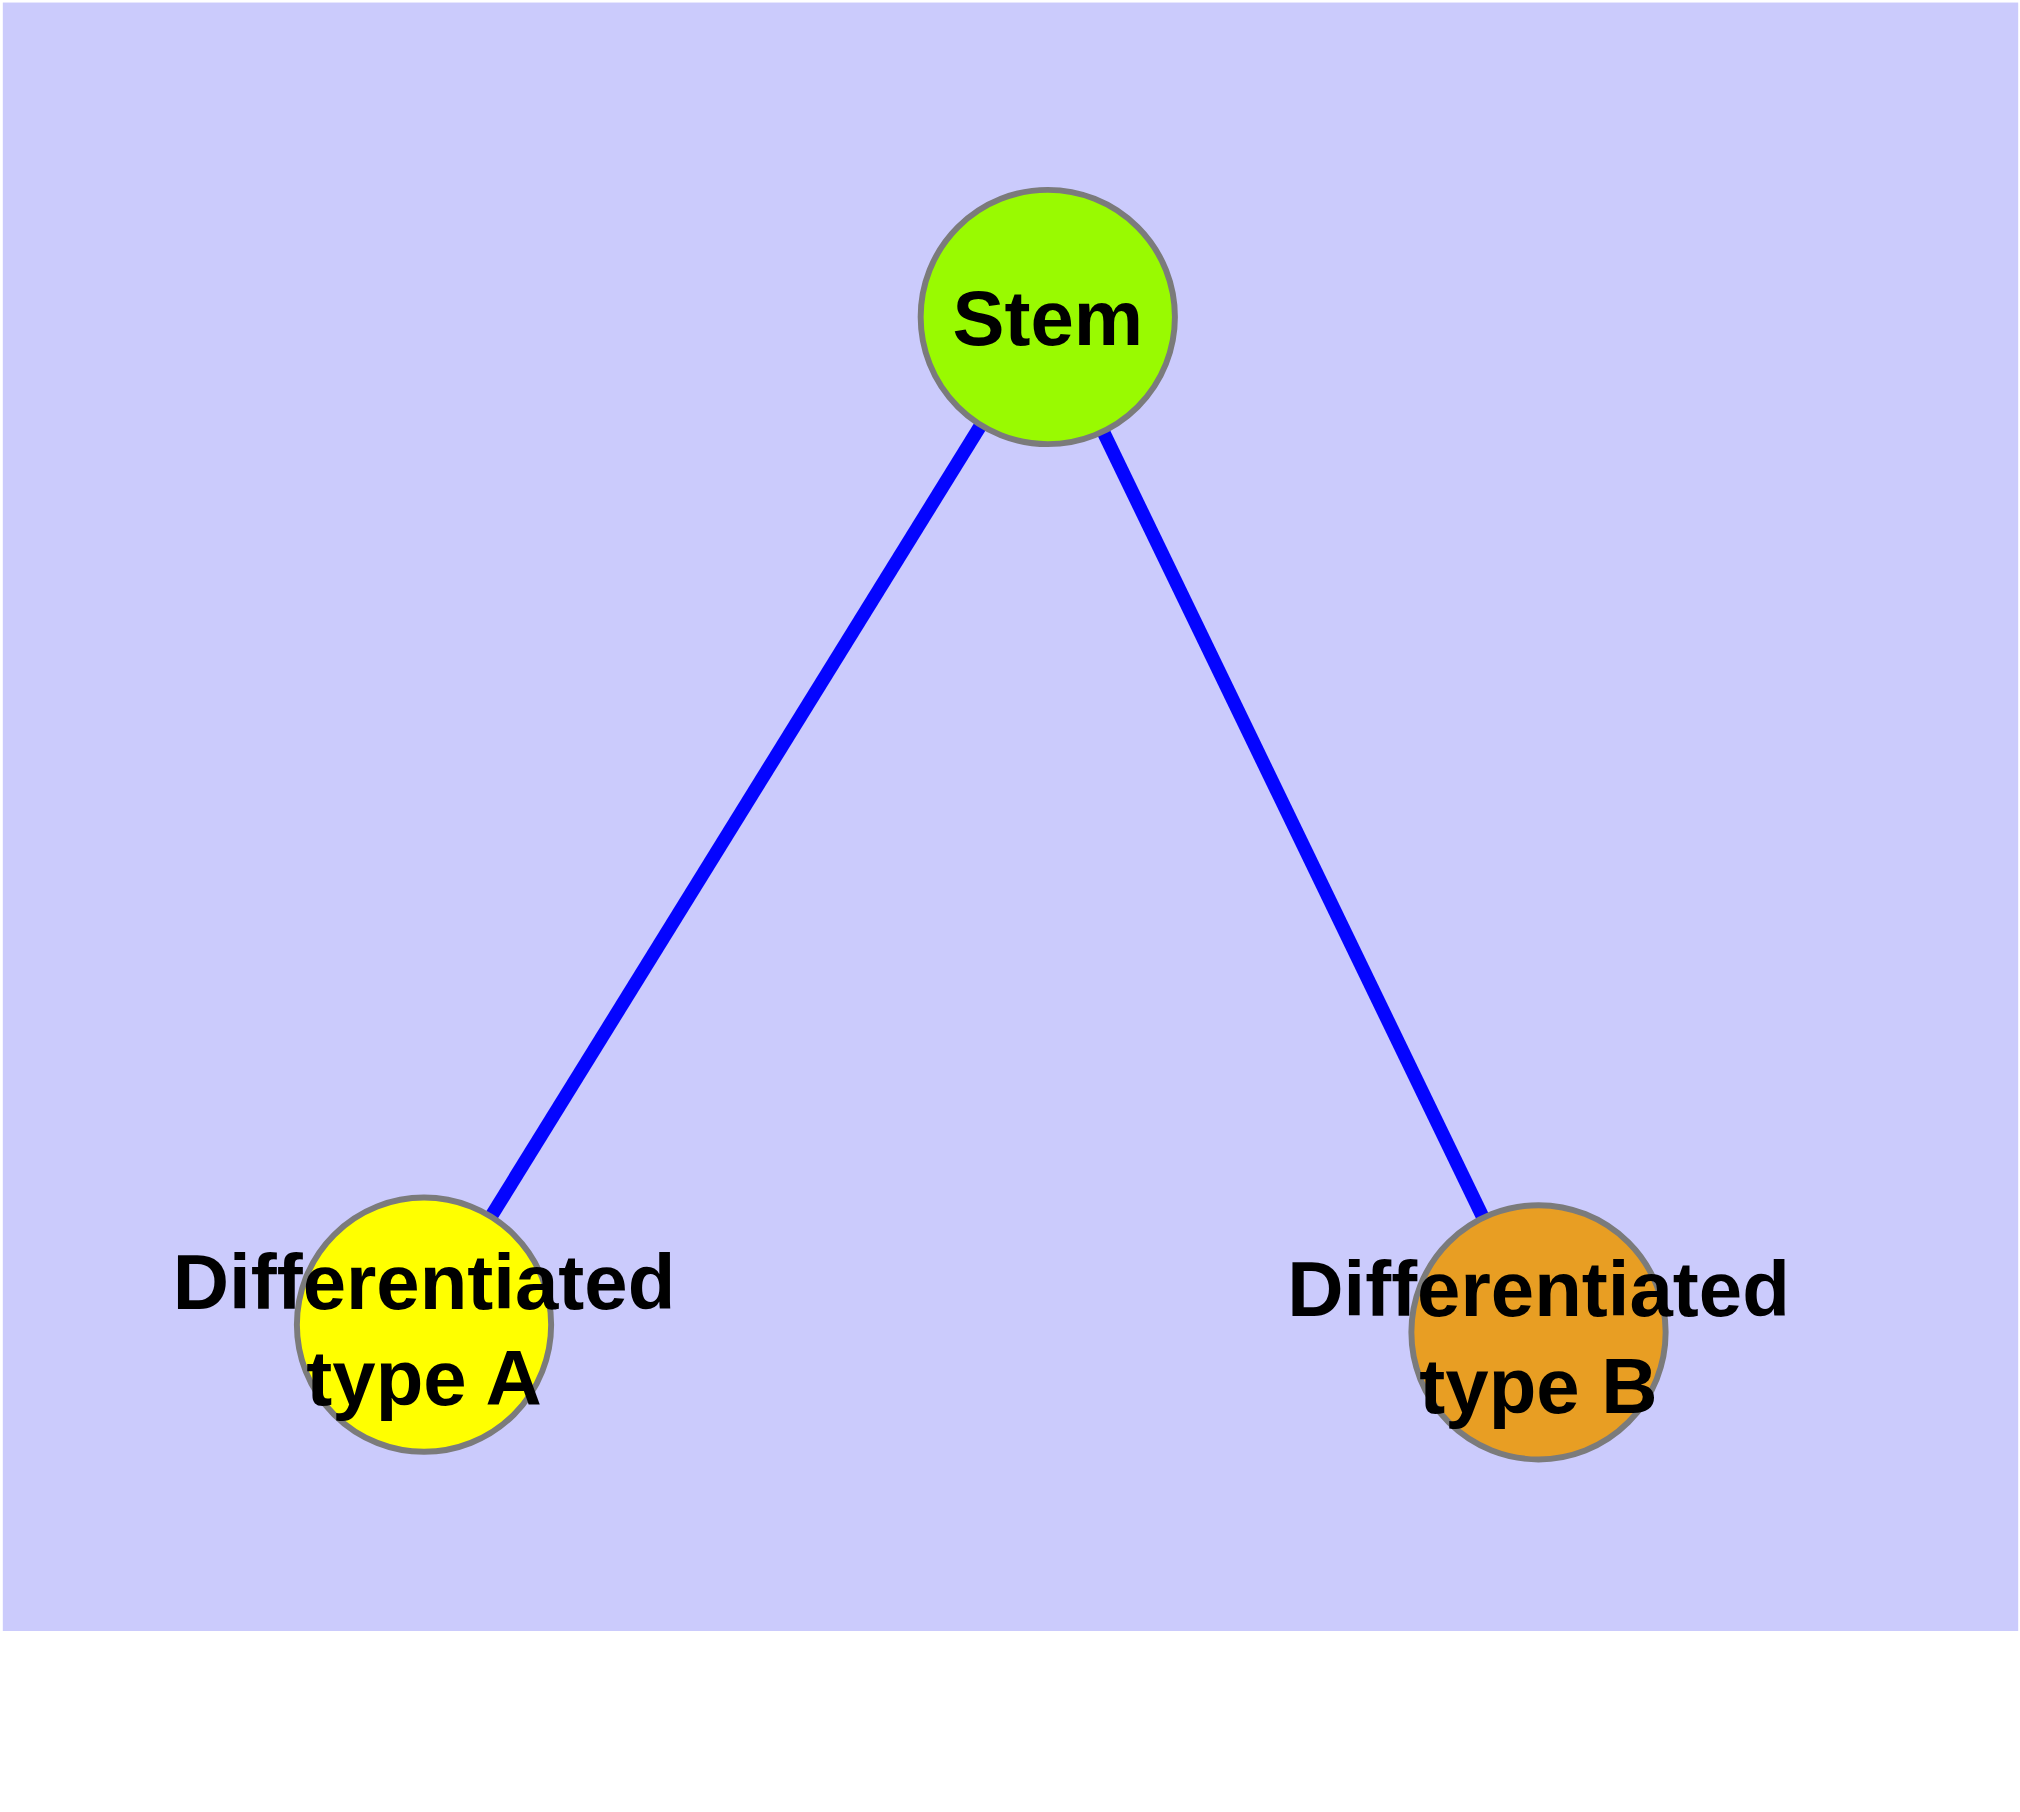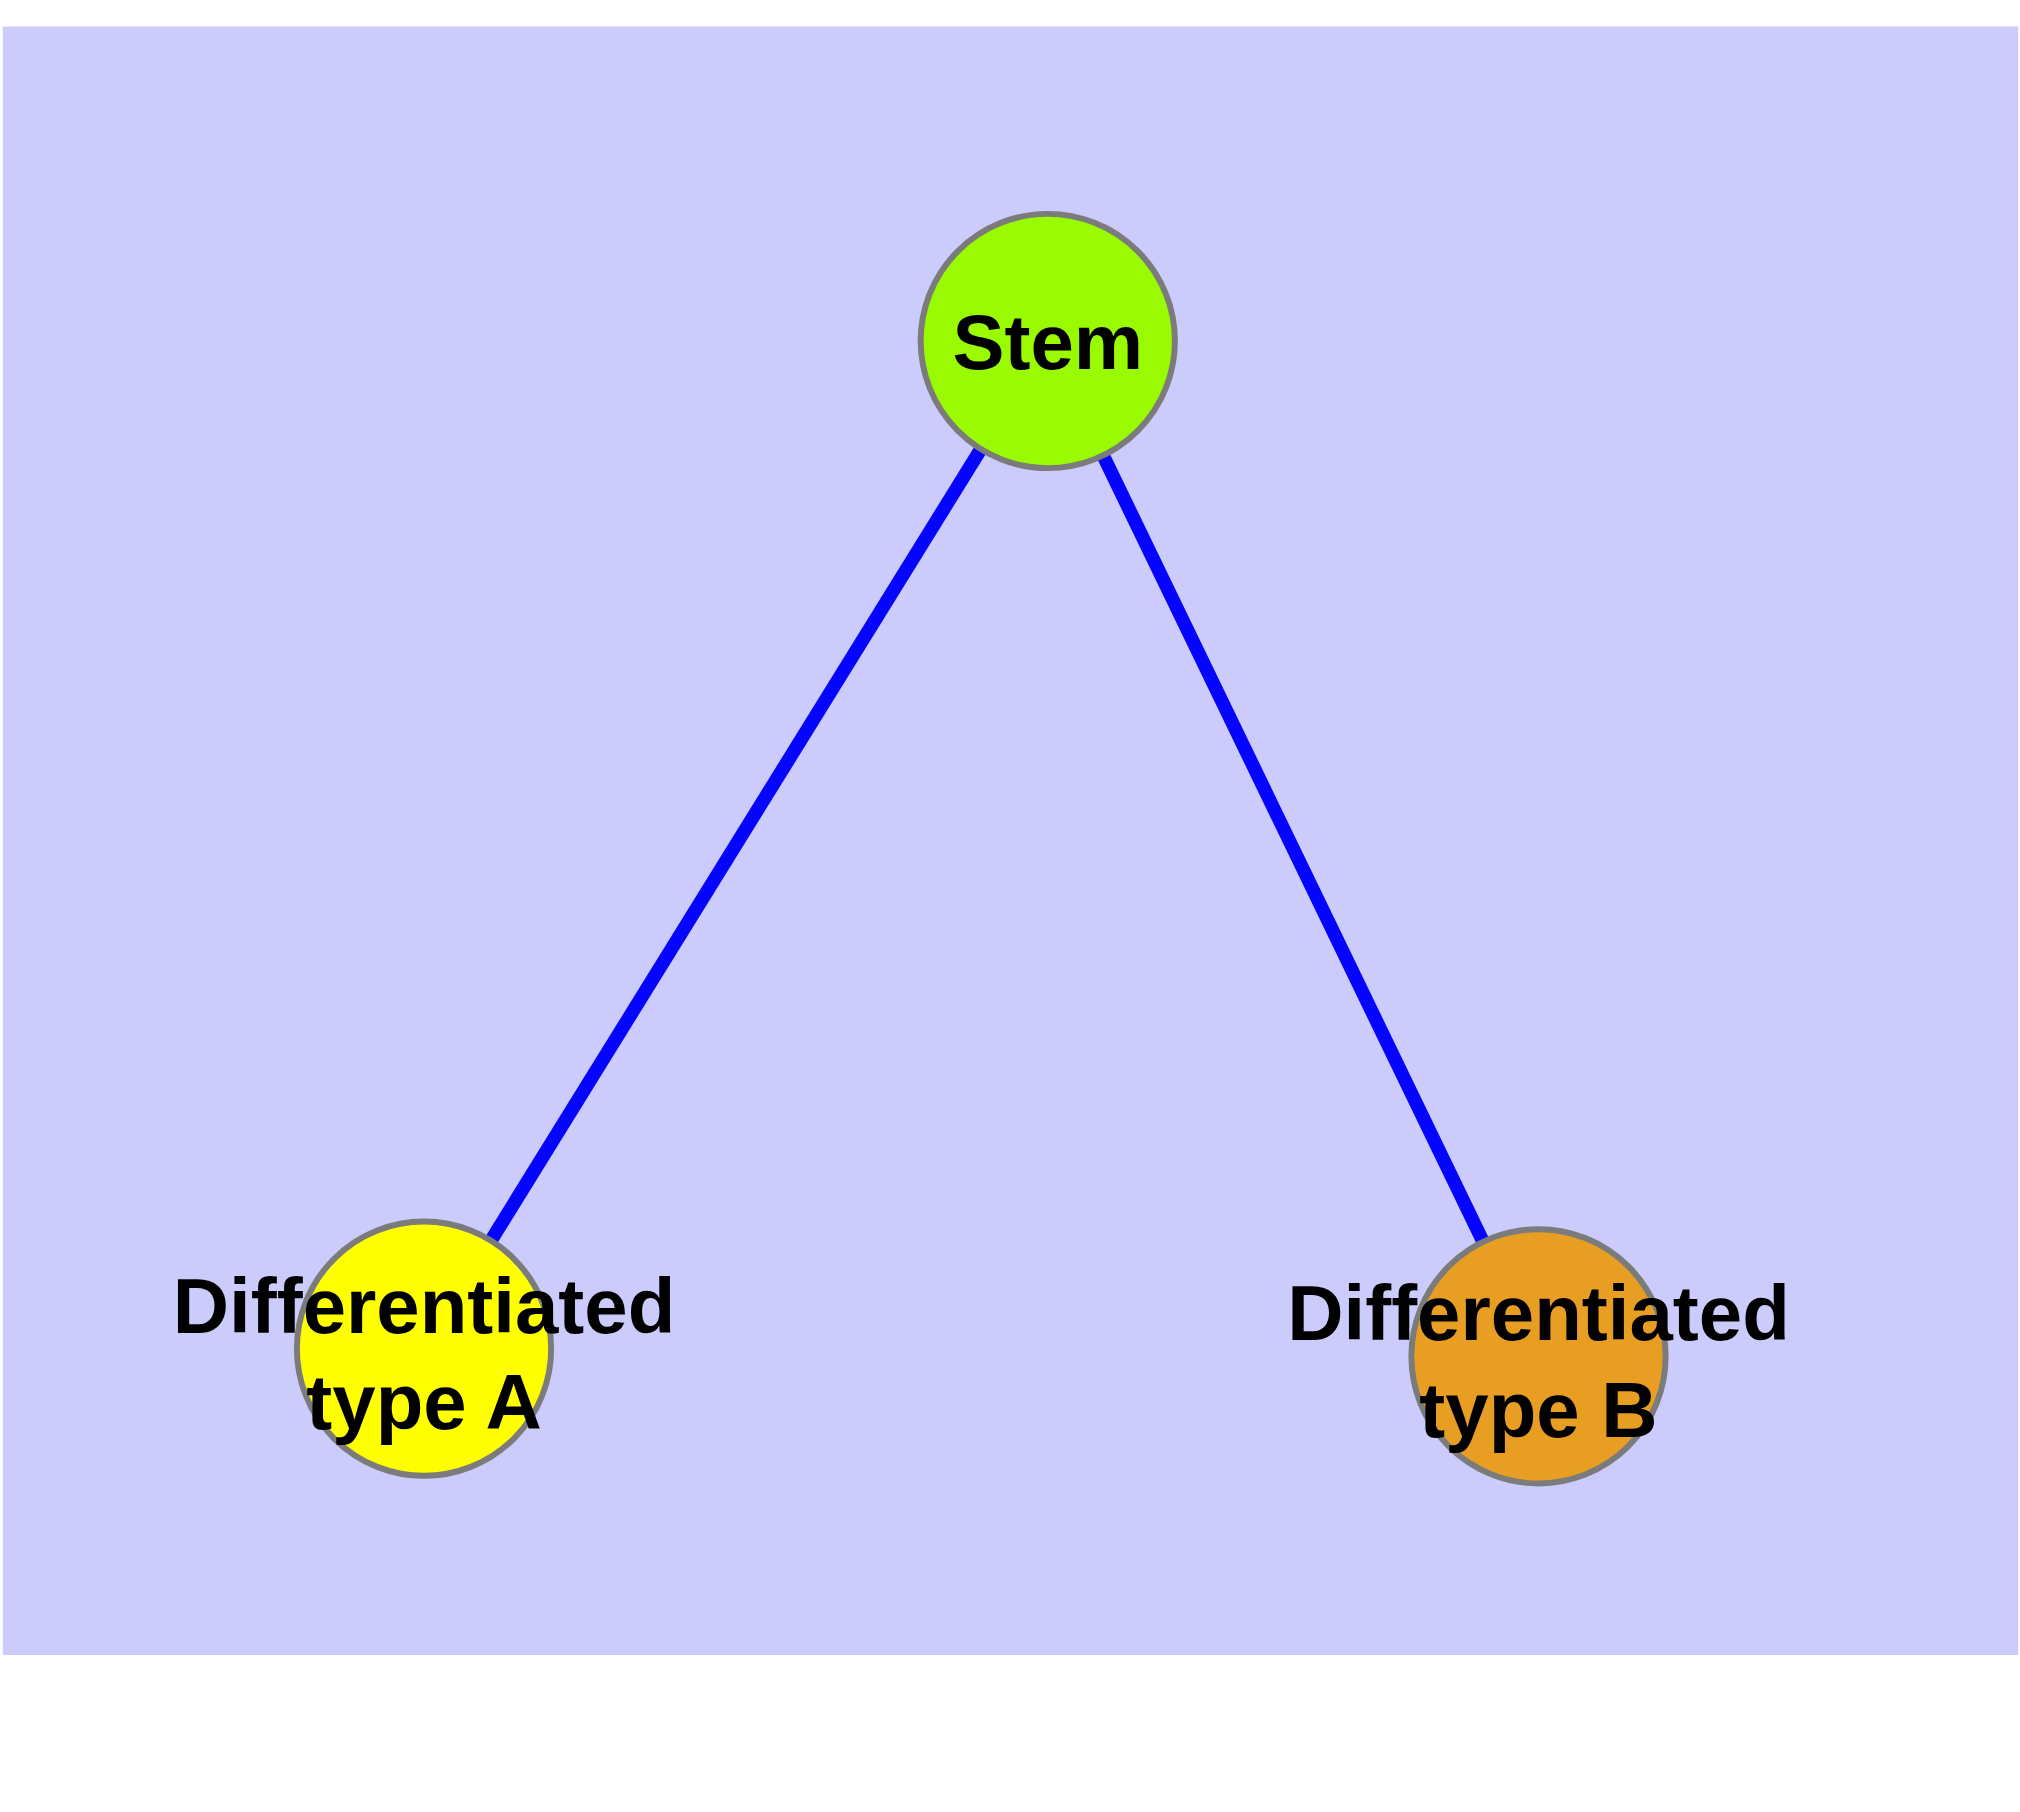--- a/index.html
+++ b/index.html
@@ -5,21 +5,20 @@
   html, body {
     margin: 0;
     padding: 0;
     background: #ffffff;
   }
   .stage {
     position: relative;
     width: 2021px;
     height: 1631px;
     background: #ffffff;
-    margin-top: 24px;
   }
   svg {
     display: block;
   }
   .edge {
     stroke-width: 16px;
     fill: none;
   }
   .node-circle {
     stroke: #7b7b7b;

